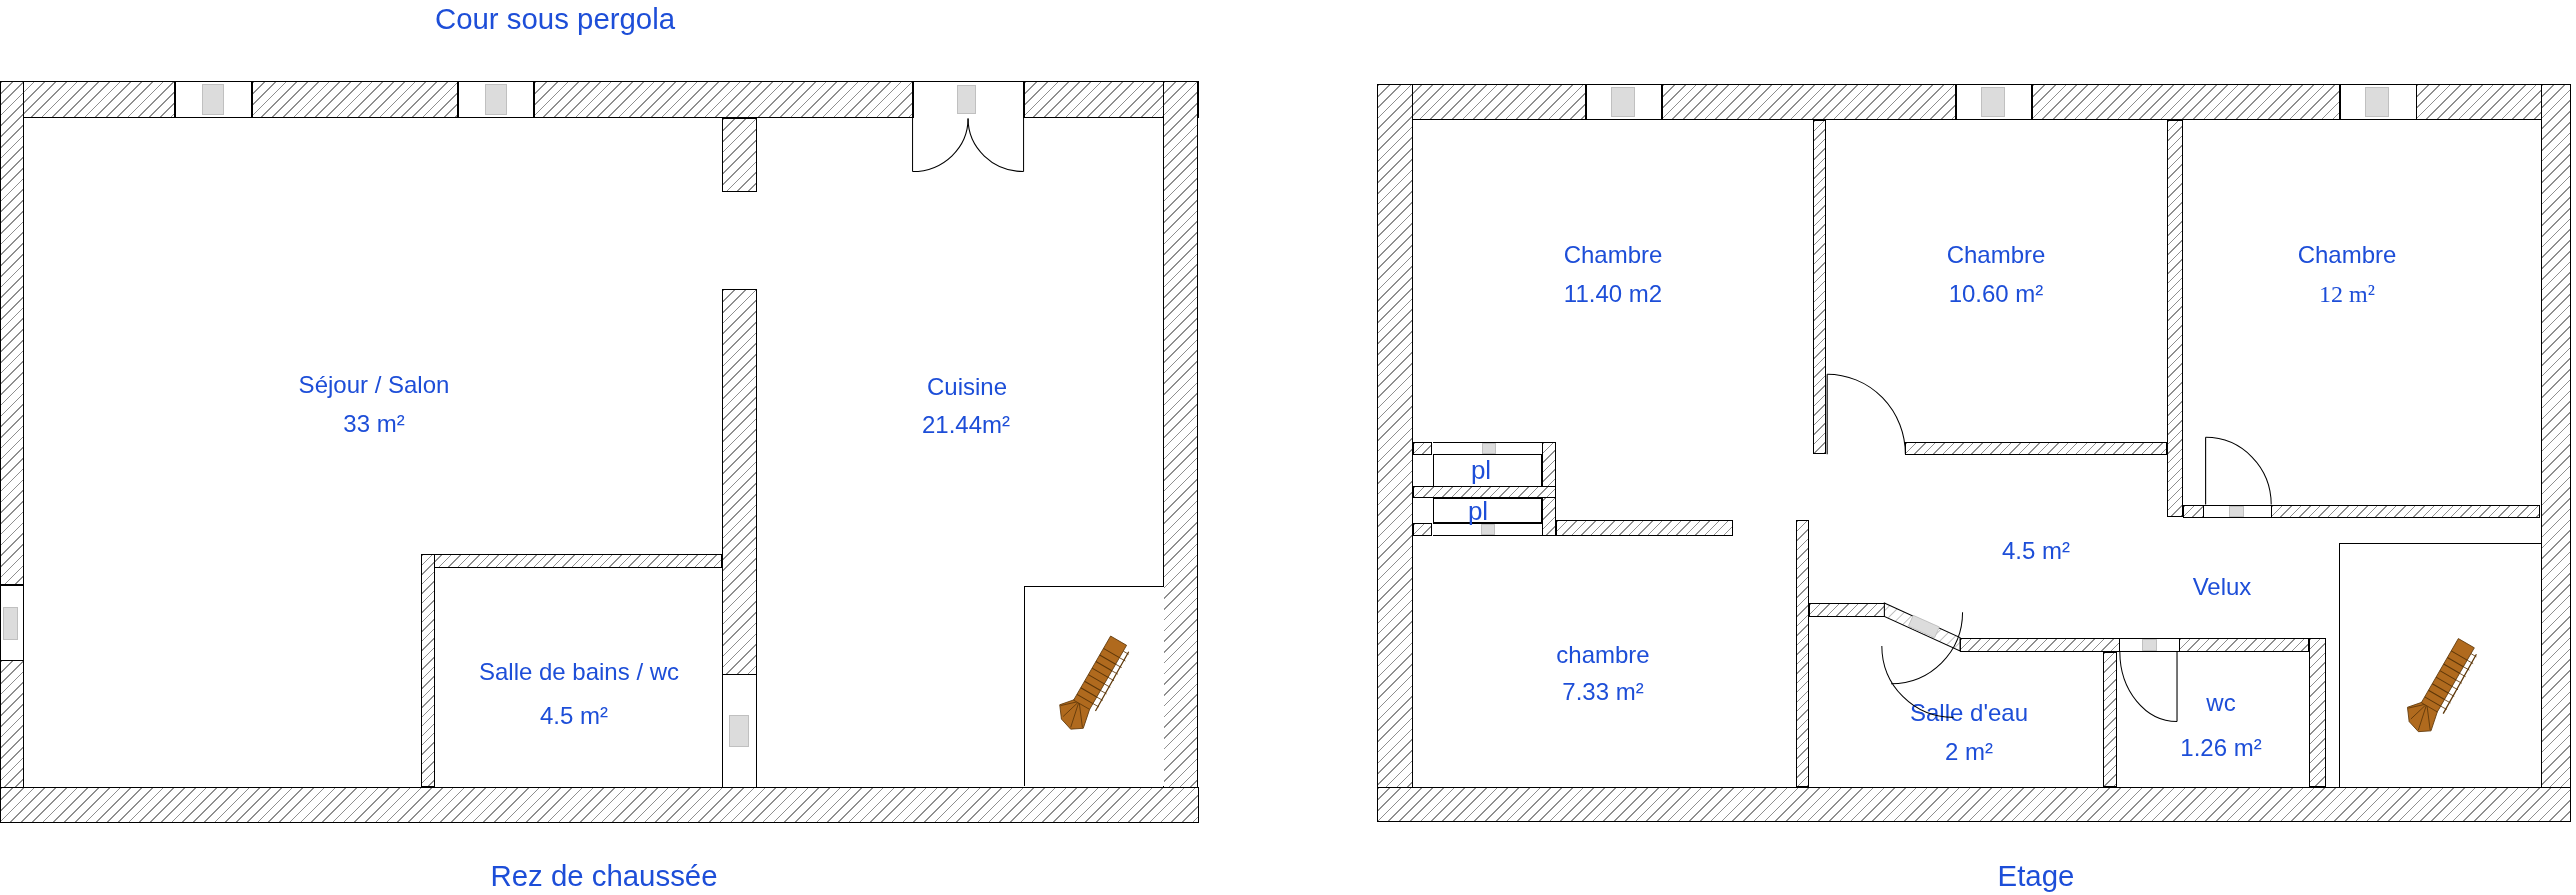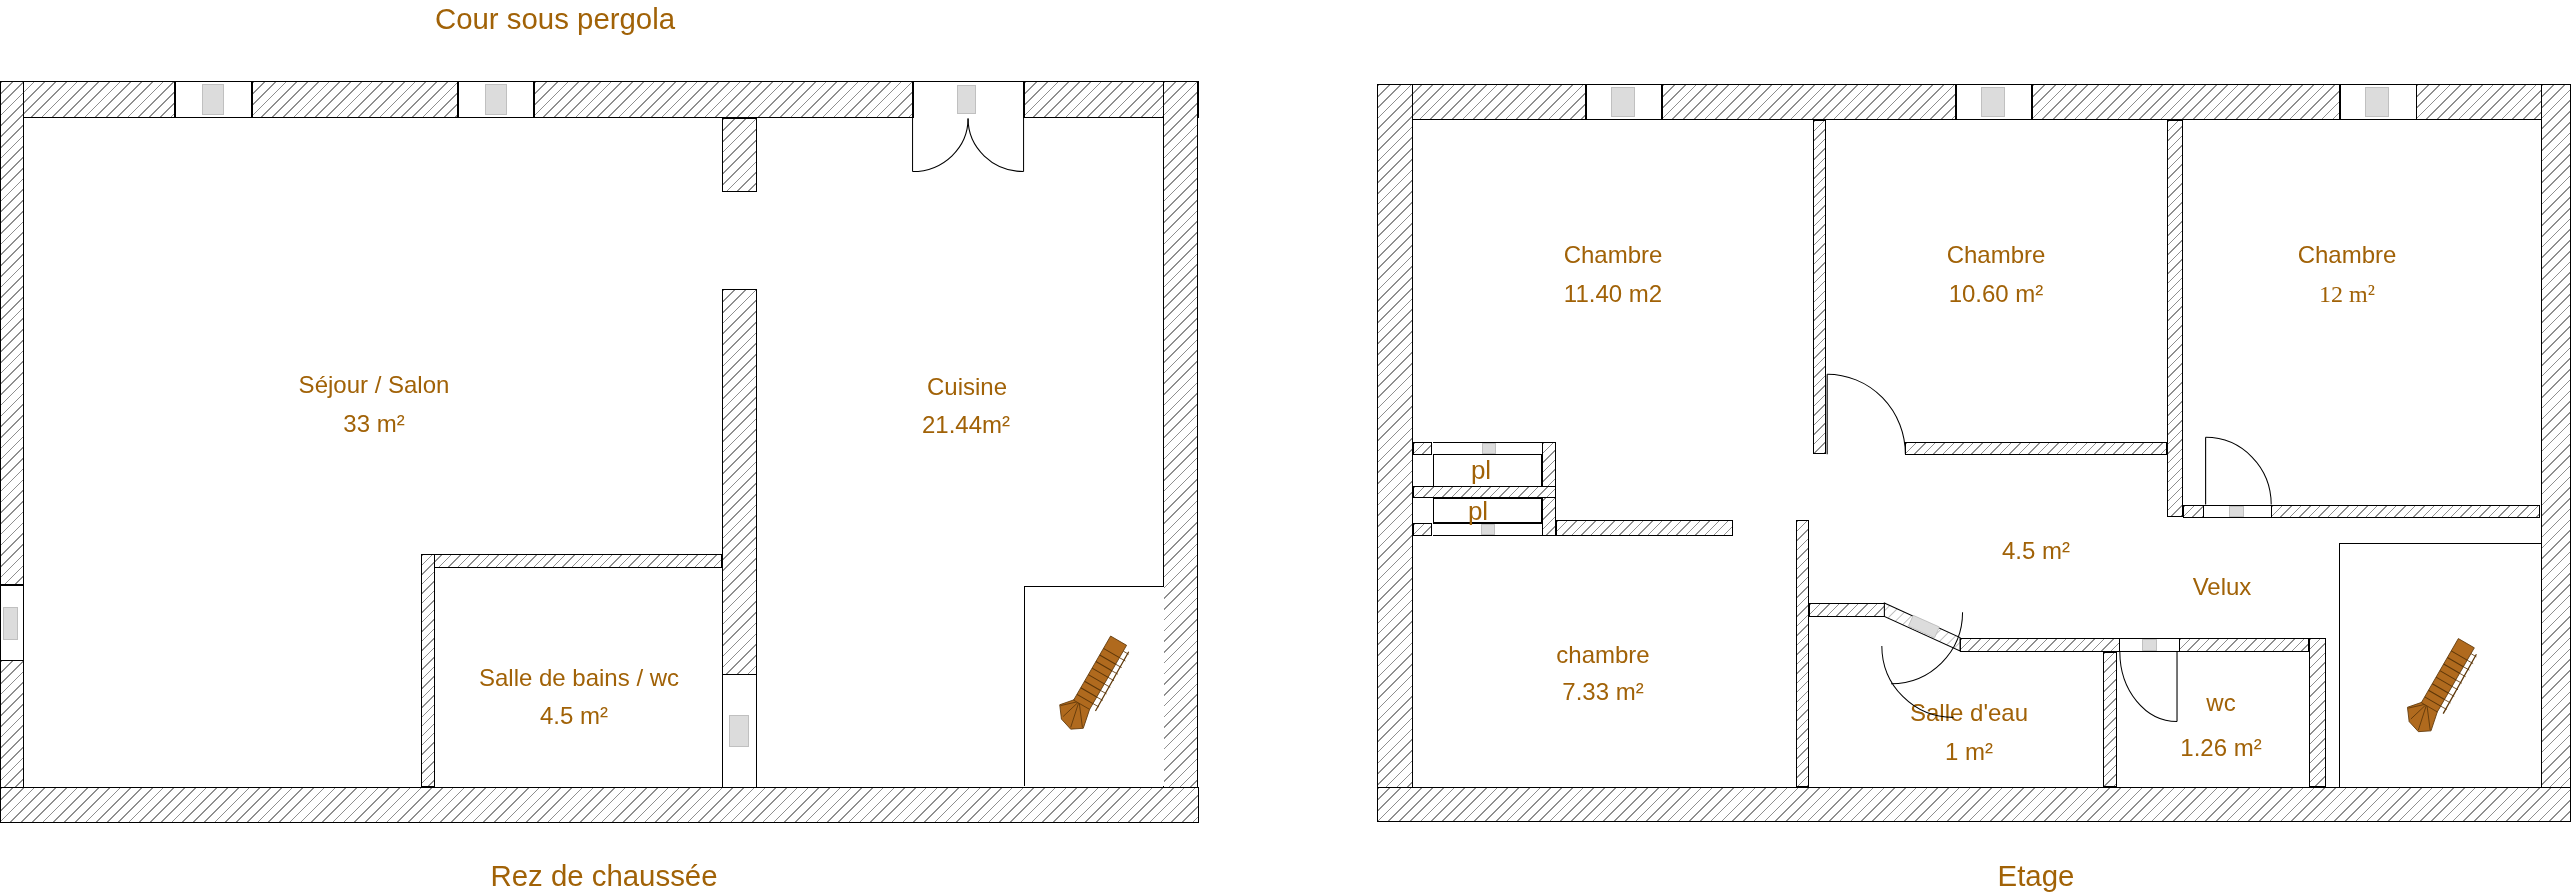--- a/index.html
+++ b/index.html
@@ -1,17 +1,17 @@
 <!DOCTYPE html>
 <html style="font-size:13.5px"><head>
 <meta charset="utf-8">
 <style>
   html,body{margin:0;padding:0;background:#fff;}
   #stage{position:relative;width:2576px;height:895px;background:#fff;overflow:hidden;
-         font-family:"Liberation Sans","DejaVu Sans",sans-serif;color:#a16207;}
+         font-family:"Liberation Sans","DejaVu Sans",sans-serif;color:#1d4ed8;}
   .wall{position:absolute;box-sizing:border-box;border:1.3px solid #000;
         background:repeating-linear-gradient(135deg,#8f8f8f 0 1.1px,transparent 1.1px 7.6px) #fff;}
   .wallthin{position:absolute;box-sizing:border-box;border:0.8px solid #000;
         background:repeating-linear-gradient(135deg,#8f8f8f 0 1px,transparent 1px 6.7px) #fff;}
   .win{position:absolute;box-sizing:border-box;background:#fff;border:0.8px solid #000;}
   .gapdoor{position:absolute;box-sizing:border-box;background:#fff;
            border-top:1.3px solid #000;border-left:0.8px solid #000;border-right:0.8px solid #000;}
   .gapv{position:absolute;box-sizing:border-box;background:#fff;
         border-left:0.8px solid #000;border-right:0.8px solid #000;}
   .gaph{position:absolute;box-sizing:border-box;background:#fff;
@@ -65,21 +65,21 @@
 
     <div class="wallthin" style="left:421px;top:554px;width:301px;height:14.3px;"></div>
     <div class="wallthin" style="left:421px;top:554px;width:14.3px;height:233px;"></div>
 
     <div class="open2" style="left:1024px;top:586px;width:140px;height:200px;"></div>
 
     <div class="lbl" style="left:374px;top:385px;">Séjour / Salon</div>
     <div class="lbl" style="left:374px;top:424px;text-align:right;">33 m²</div>
     <div class="lbl" style="left:967px;top:387px;">Cuisine</div>
     <div class="lbl" style="left:966px;top:425px;">21.44m²</div>
-    <div class="lbl" style="left:579px;top:672px;margin-top:6px;">Salle de bains / wc</div>
+    <div class="lbl" style="left:579px;top:672px;">Salle de bains / wc</div>
     <div class="lbl" style="left:574px;top:716px;">4.5 m²</div>
 
     <svg class="ov" style="left:0;top:0;" width="1228" height="841" viewBox="0 0 1460 1000">
 
       <path d="M1085,140 V204" stroke="#000" stroke-width="1.2" fill="none"></path>
       <path d="M1217,140 V204" stroke="#000" stroke-width="1.2" fill="none"></path>
       <path d="M1151,141 A66,63 0 0 1 1085,204" stroke="#000" stroke-width="1.3" fill="none"></path>
       <path d="M1151,141 A66,63 0 0 0 1217,204" stroke="#000" stroke-width="1.3" fill="none"></path>
 
       <g transform="translate(1250,742)">
@@ -149,21 +149,21 @@
     <div class="lbl" style="left:1996px;top:294px;">10.60 m²</div>
     <div class="lbl" style="left:2347px;top:255px;">Chambre</div>
     <div class="lbl" style="left:2347px;top:294px;font-family:Liberation Serif, serif;">12 m²</div>
     <div class="lbl pl" style="left:1481px;top:470px;">pl</div>
     <div class="lbl pl" style="left:1478px;top:511px;">pl</div>
     <div class="lbl" style="left:2036px;top:551px;">4.5 m²</div>
     <div class="lbl" style="left:2211px;top:587px;margin-left:11px;">Velux</div>
     <div class="lbl" style="left:1603px;top:655px;">chambre</div>
     <div class="lbl" style="left:1603px;top:692px;">7.33 m²</div>
     <div class="lbl" style="left:1969px;top:713px;">Salle d'eau</div>
-    <div class="lbl" style="left:1969px;top:752px;">1 m²</div>
+    <div class="lbl" style="left:1969px;top:752px;">2 m²</div>
     <div class="lbl" style="left:2221px;top:703px;">wc</div>
     <div class="lbl" style="left:2221px;top:748px;">1.26 m²</div>
 
     <svg class="ov" style="left:1371px;top:0;" width="1205" height="841" viewBox="1630 0 1432 1000">
       <defs>
         <pattern id="hb" width="9" height="9" patternUnits="userSpaceOnUse" patternTransform="rotate(45)">
           <rect width="9" height="9" fill="#fff"></rect>
           <line x1="0" y1="0" x2="0" y2="9" stroke="#8f8f8f" stroke-width="1.3"></line>
         </pattern>
       </defs>

